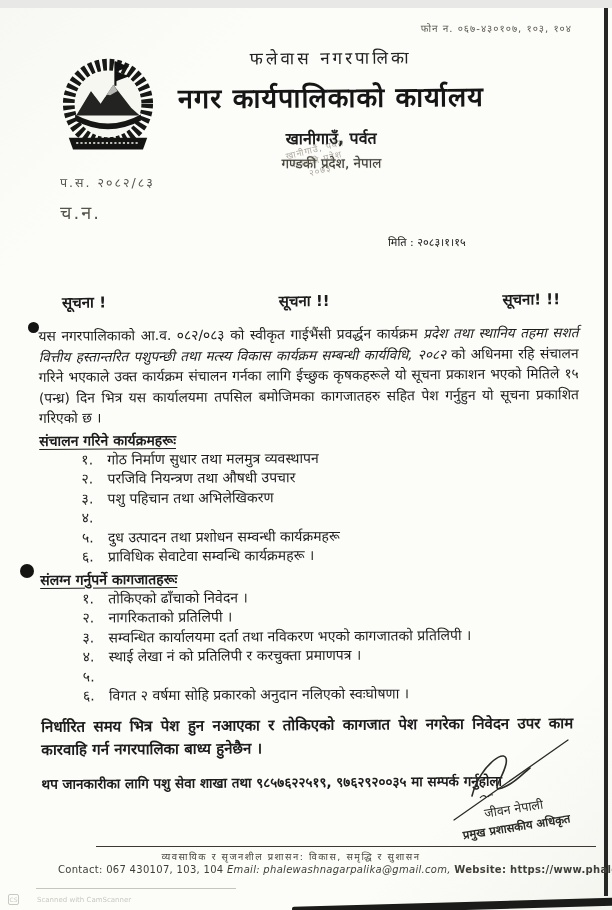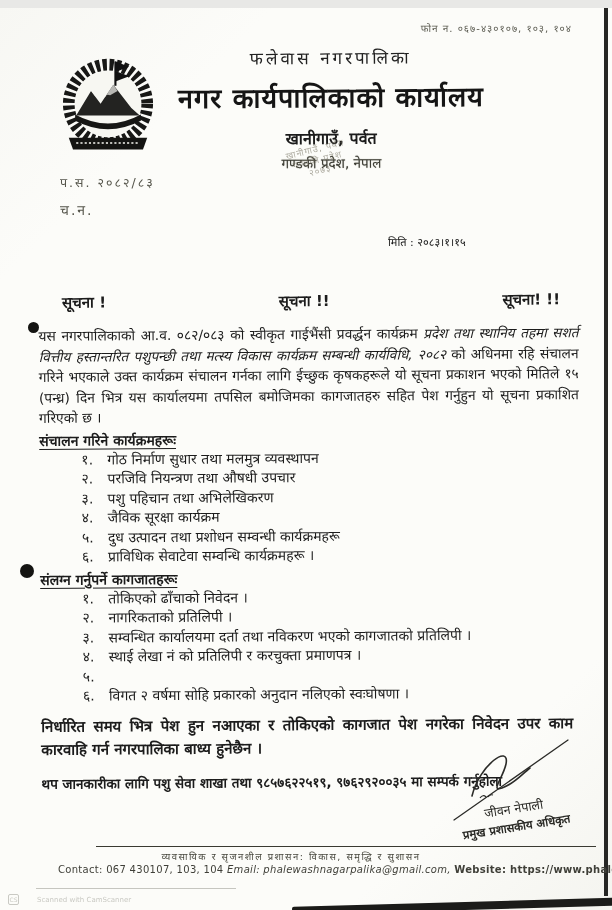--- a/index.html
+++ b/index.html
@@ -23,21 +23,21 @@
   .header{position:absolute;left:130px;right:80px;top:38px;text-align:center;transform:rotate(-0.4deg);}
   .muni{font-size:17px;letter-spacing:3px;color:#222;}
   .office{font-size:27px;font-weight:bold;letter-spacing:1px;margin-top:9px;color:#151515;}
   .addr{font-size:16px;font-weight:bold;margin-top:12px;}
   .prov{font-size:13.5px;margin-top:5px;color:#3e3e36;text-shadow:0 0 1px #9a9a90;}
   
   .stamp{position:absolute;left:288px;top:136px;transform:rotate(-14deg);text-align:center;
          color:#6e6a59;opacity:.55;font-size:9px;line-height:11px;letter-spacing:1px;}
   
   .ref1{position:absolute;left:60px;top:166px;font-size:12.5px;color:#55554b;letter-spacing:2px;}
-  .ref2{position:absolute;left:60px;top:192px;font-size:14px;color:#55554b;letter-spacing:2px;}
+  .ref2{position:absolute;left:60px;top:192px;font-size:18px;color:#55554b;letter-spacing:2px;}
   .date{position:absolute;left:388px;top:226px;font-size:11px;color:#161616;text-align:right;}
   
   .notice-row{position:absolute;left:62px;right:52px;top:282px;display:flex;justify-content:space-between;
               font-weight:bold;font-size:15px;transform:rotate(-0.4deg);}
   
   .doc-body{position:absolute;left:40px;top:316px;width:540px;transform:rotate(-0.4deg);}
   .para{margin:0;font-size:13.8px;line-height:20.5px;text-align:justify;}
   .para i{font-size:13.6px;}
   .list-heading{font-size:14px;font-weight:bold;text-decoration:underline;text-underline-offset:3px;
                 line-height:18px;margin:3px 0 1px 0;}
@@ -125,21 +125,20 @@
       <div class="li">
           <span class="num">२.</span>
           <span class="txt">परजिवि नियन्त्रण तथा औषधी उपचार</span>
         </div>
       <div class="li">
           <span class="num">३.</span>
           <span class="txt">पशु पहिचान तथा अभिलेखिकरण</span>
         </div>
       <div class="li">
           <span class="num">४.</span>
-          <span class="txt">जैविक सूरक्षा कार्यक्रम</span>
         </div>
       <div class="li">
           <span class="num">५.</span>
           <span class="txt">दुध उत्पादन तथा प्रशोधन सम्वन्धी कार्यक्रमहरू</span>
         </div>
       <div class="li">
           <span class="num">६.</span>
           <span class="txt">प्राविधिक सेवाटेवा सम्वन्धि कार्यक्रमहरू ।</span>
         </div>
     </div>

